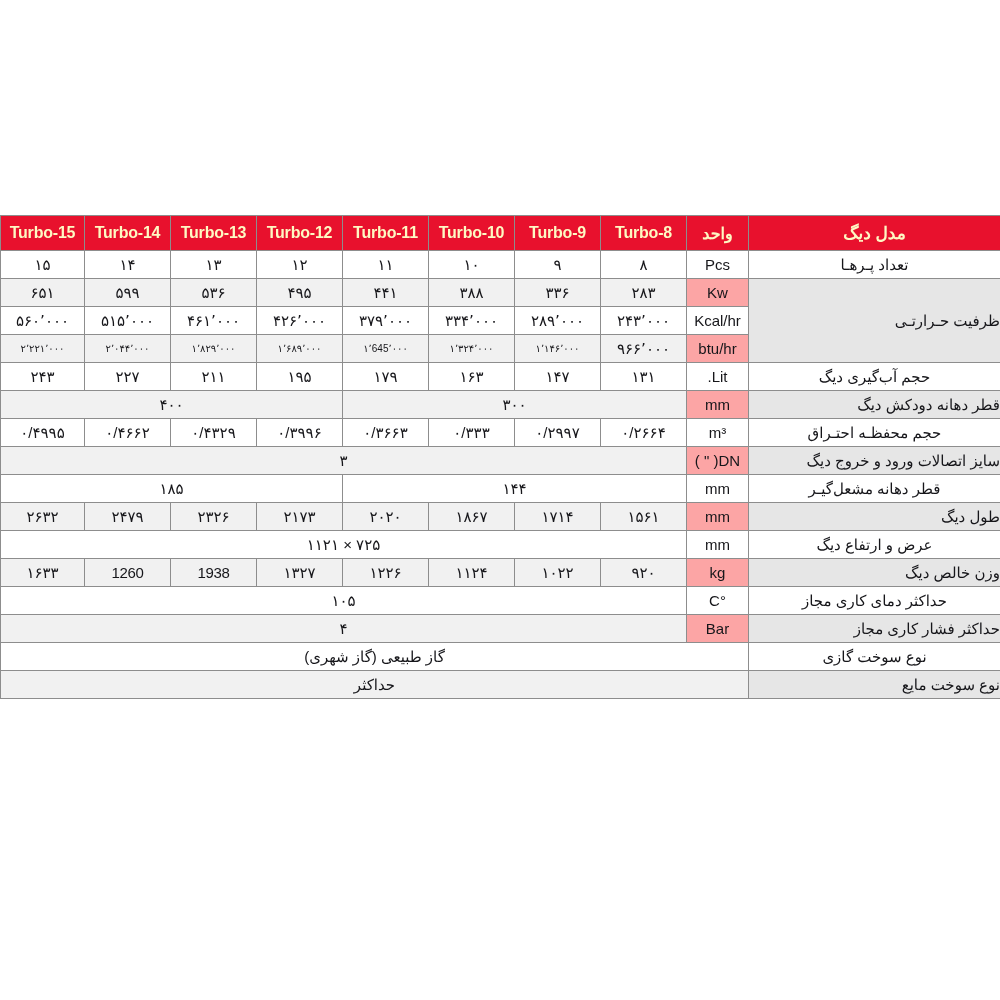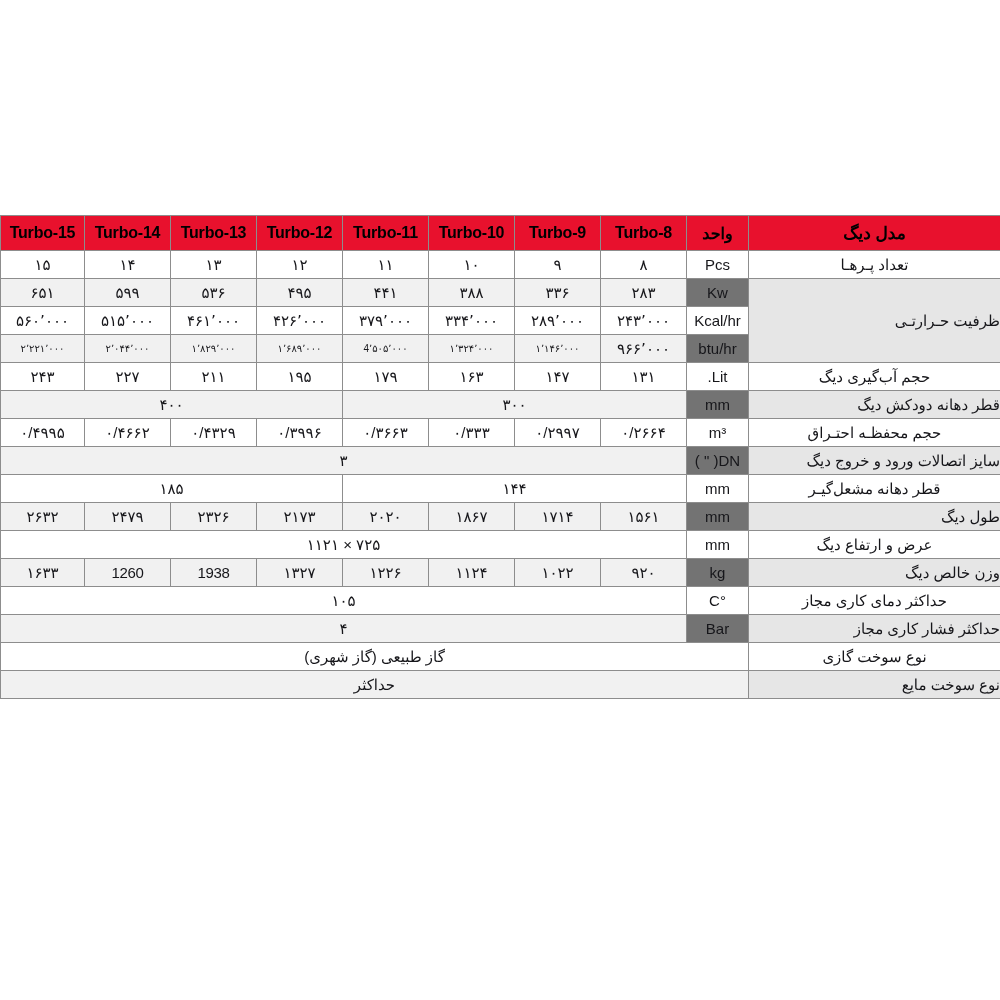--- a/index.html
+++ b/index.html
@@ -41,21 +41,21 @@
     font-size: 15px;
     color: #16161a;
     padding: 0;
     height: 27px;
     background: #ffffff;
     white-space: nowrap;
   }
   
   tr.header th {
     background: #e8112d;
-    color: #000000;
+    color: #fef9c3;
     font-weight: bold;
     font-size: 16px;
     height: 34px;
     border: 1px solid #8d8d8d;
   }
   tr.header th.label-head {
     font-size: 17px;
   }
   th.model-col {
     font-family: "Liberation Sans", sans-serif;
@@ -77,21 +77,21 @@
   }
   td.val {
     font-size: 15px;
     letter-spacing: -0.3px;
   }
   td.val.small {
     font-size: 10px;
     letter-spacing: -0.6px;
   }
   tr.alt td.val { background: #f1f1f1; }
-  tr.alt td.unit { background: #737373; }
+  tr.alt td.unit { background: #fca5a5; }
   tr.alt td.rowlabel { background: #e6e6e6; text-align: right; }
   
   .edge {
     position: absolute;
     top: 215px;
     width: 10px;
     background: #e8112d;
   }
   .edge.left { left: 0; }
   .edge.right { right: 0; }
@@ -164,21 +164,21 @@
             <td class="val">۴۲۶٬۰۰۰</td>
             <td class="val">۴۶۱٬۰۰۰</td>
             <td class="val">۵۱۵٬۰۰۰</td>
             <td class="val">۵۶۰٬۰۰۰</td>
           </tr>
           <tr class="alt">
             <td class="unit">btu/hr</td>
             <td class="val">۹۶۶٬۰۰۰</td>
             <td class="val small">۱٬۱۴۶٬۰۰۰</td>
             <td class="val small">۱٬۳۲۴٬۰۰۰</td>
-            <td class="val small">4٬۵۰۵٬۰۰۰</td>
+            <td class="val small">۱٬645٬۰۰۰</td>
             <td class="val small">۱٬۶۸۹٬۰۰۰</td>
             <td class="val small">۱٬۸۲۹٬۰۰۰</td>
             <td class="val small">۲٬۰۴۴٬۰۰۰</td>
             <td class="val small">۲٬۲۲۱٬۰۰۰</td>
           </tr>
           <tr>
             <td class="rowlabel">حجم آب‌گیری دیگ</td>
             <td class="unit">Lit.</td>
             <td class="val">۱۳۱</td>
             <td class="val">۱۴۷</td>

